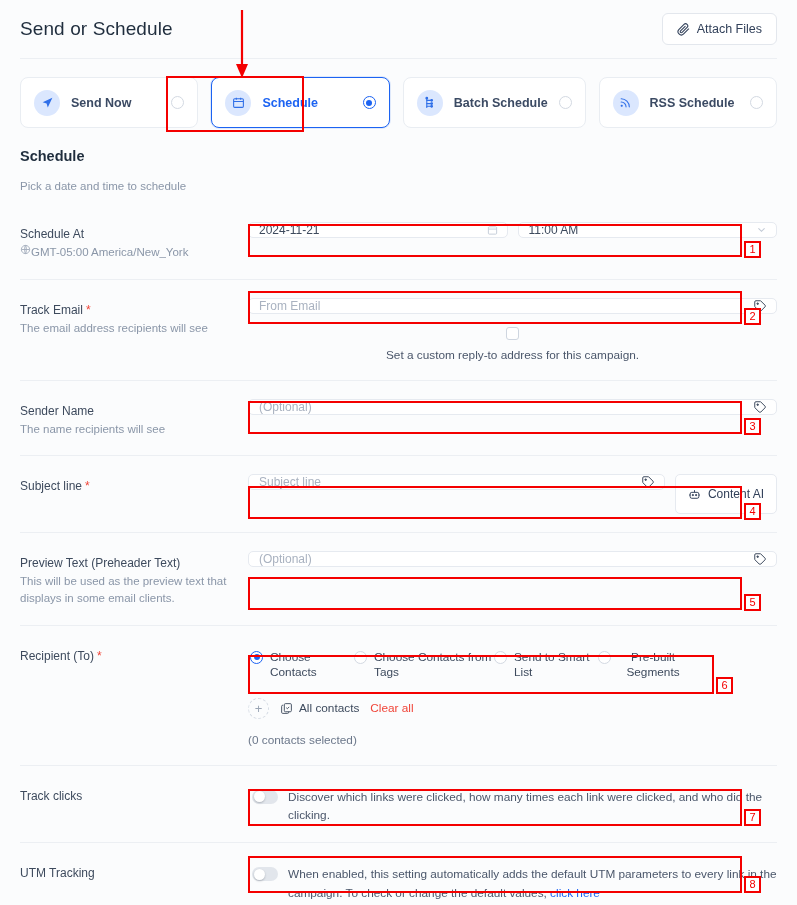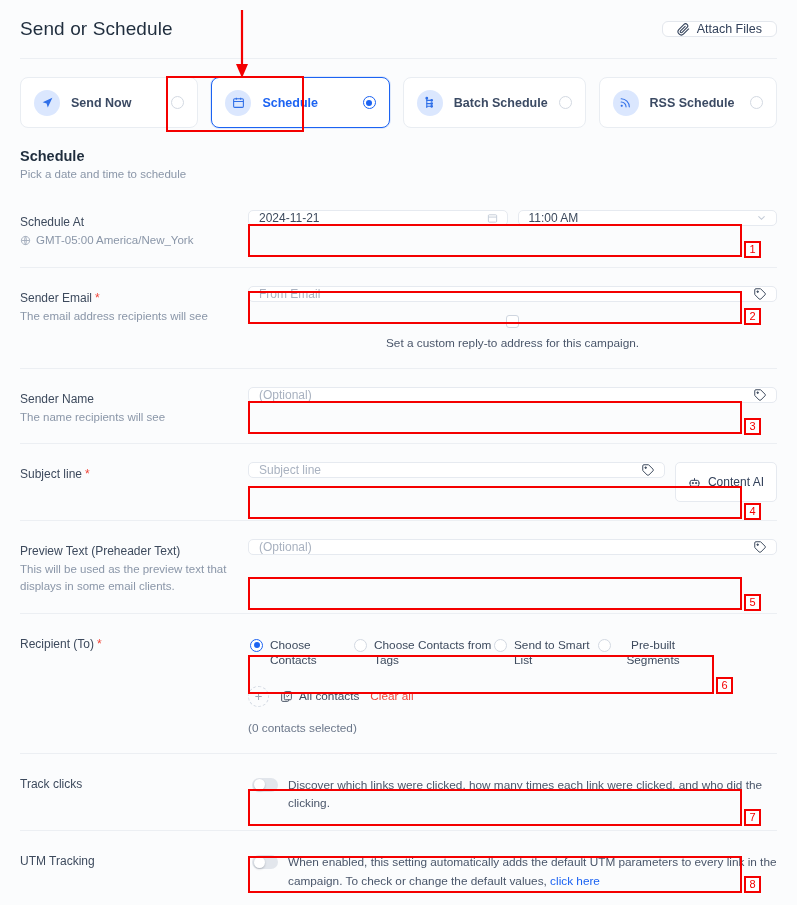--- a/index.html
+++ b/index.html
@@ -29,21 +29,21 @@
   .page-title {
     font-size: 19px;
     color: #1f2d3d;
     font-weight: 400;
     letter-spacing: .1px;
   }
   .attach-btn {
     display: inline-flex;
     align-items: center;
     gap: 7px;
-    height: 16px;
+    height: 32px;
     padding: 0 14px;
     border: 1px solid #e3e7ed;
     border-radius: 6px;
     background: #ffffff;
     font-size: 12.5px;
     color: #32415a;
     cursor: pointer;
   }
   .hr {
     height: 1px;
@@ -104,21 +104,21 @@
     left: 50%; top: 50%;
     transform: translate(-50%,-50%);
     width: 6px; height: 6px;
     border-radius: 50%;
     background: #1c63f2;
   }
 
   
   .sec-head { padding: 20px 20px 0 20px; }
   .sec-title { font-size: 14.5px; color: #1f2d3d; font-weight: 700; }
-  .sec-sub { font-size: 11.5px; color: #8a96a8; margin-top: 4px; }
+  .sec-sub { font-size: 11.5px; color: #8a96a8; margin-top: 16px; }
 
   
   .rows { padding: 16px 20px 0 20px; }
   .row {
     display: flex;
     align-items: flex-start;
     border-top: 1px solid #eceff3;
     padding: 18px 0;
     position: relative;
   }
@@ -132,22 +132,20 @@
     font-size: 12px;
     color: #3d4a5d;
   }
   .lbl .req { color: #f04438; margin-left: 3px; }
   .lbl-sub {
     font-size: 11.5px;
     color: #8a96a8;
     margin-top: 3px;
     line-height: 1.45;
     display: flex;
-    gap: 5px;
-    align-items: center;
   }
   .row-field { flex: 1; min-width: 0; }
 
   
   .inp {
     position: relative;
     height: 16px;
     border: 1px solid #e6eaf0;
     border-radius: 5px;
     background: #fff;
@@ -406,21 +404,21 @@
                 </svg>
             </span>
           </div>
         </div>
       </div>
     </div>
 
     <div class="row">
       <div class="row-label">
         <div class="lbl">
-          <span>Sender Email</span><span class="req">*</span>
+          <span>Track Email</span><span class="req">*</span>
         </div>
         <div class="lbl-sub">The email address recipients will see</div>
       </div>
       <div class="row-field">
         <div class="inp">
           <span class="ph">From Email</span>
           <span class="right-ico">
             <svg width="14" height="14" viewBox="0 0 24 24" fill="none" stroke="#3d4a5d" stroke-width="1.7">
                 <path d="M20.6 13.4l-7.2 7.2a2 2 0 01-2.8 0l-7-7A2 2 0 013 12.2V5a2 2 0 012-2h7.2a2 2 0 011.4.6l7 7a2 2 0 010 2.8z"></path>
                 <circle cx="8" cy="8" r="1.3" fill="#3d4a5d"></circle>

